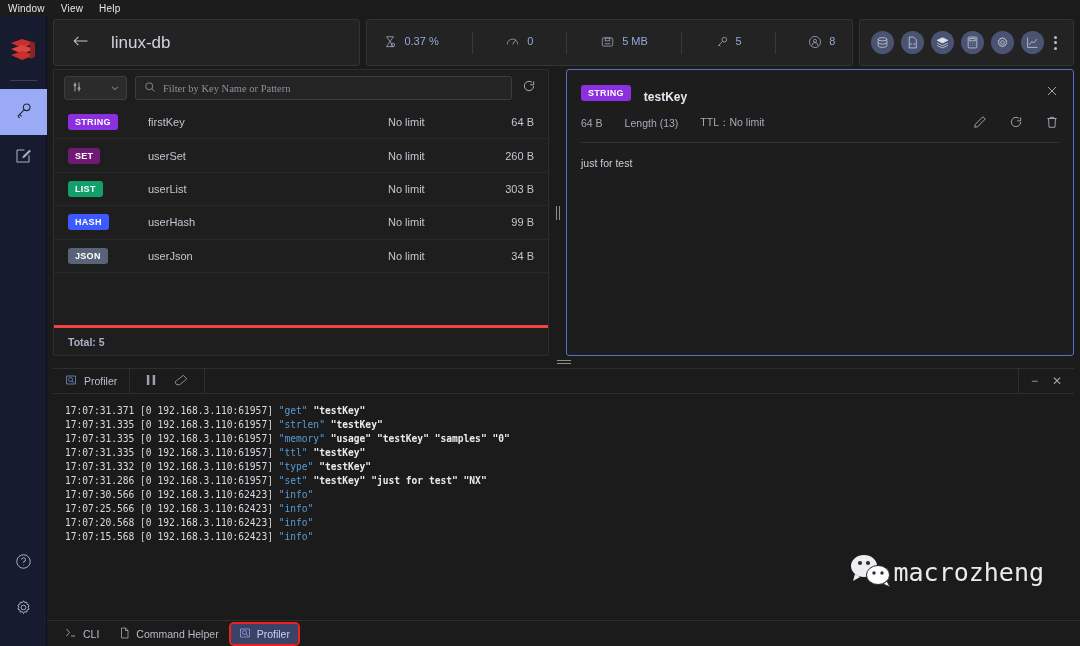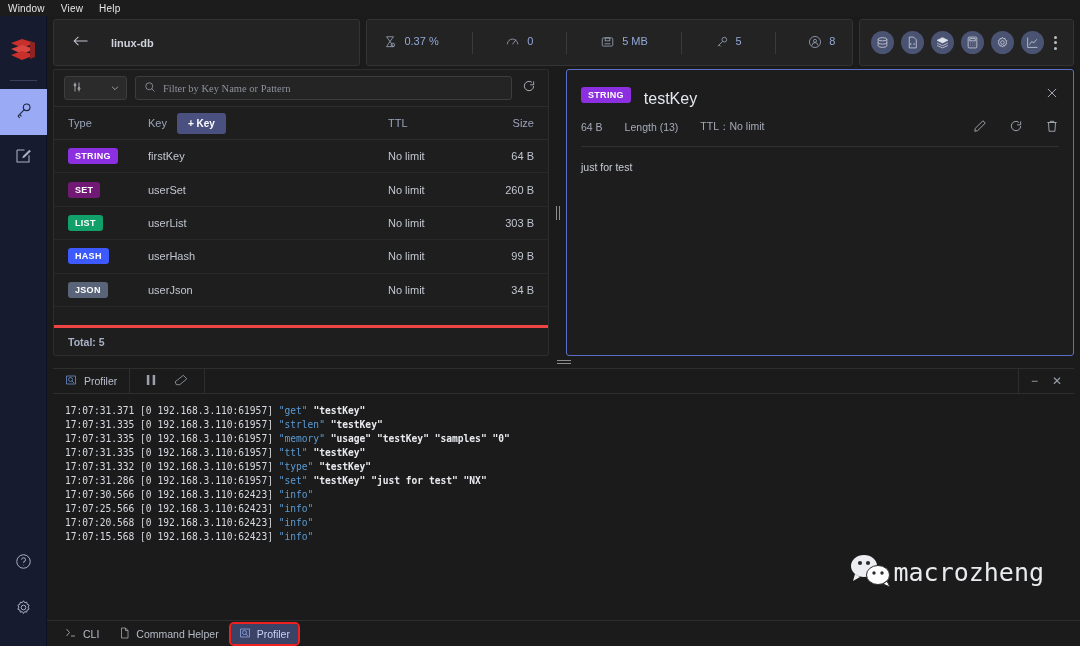--- a/index.html
+++ b/index.html
@@ -43,21 +43,21 @@
   .main { flex: 1 1 auto; display: flex; flex-direction: column; min-width: 0; background: #1b1b1b; }
 
   
   .topbar { height: 53px; flex: 0 0 53px; display: flex; align-items: center; gap: 6px; padding: 0 6px; }
   .tb-panel {
     height: 47px; border: 1px solid #333; background: #232323; border-radius: 3px;
     display: flex; align-items: center;
   }
   .tb-title { flex: 0 0 307px; padding: 0 18px; gap: 22px; }
   .back-arrow { cursor: pointer; }
-  .db-name { font-size: 11px; font-weight: bold; color: #cfd3dd; }
+  .db-name { font-size: 17px; font-weight: normal; color: #cfd3dd; }
   .tb-stats { flex: 0 0 487px; justify-content: space-around; }
   .stat { display: flex; align-items: flex-start; gap: 7px; font-size: 11px; color: #8fa6d8; }
   .stat .sv { color: #93a9d9; }
   .stat-div { width: 1px; height: 22px; background: #3a3a3a; }
   .tb-icons { flex: 1 1 auto; justify-content: space-around; padding: 0 8px; }
   .circ {
     width: 23px; height: 23px; border-radius: 50%; background: #4a5472;
     display: flex; align-items: center; justify-content: center; cursor: pointer;
   }
   .circ svg { stroke: #dfe3ee; fill: none; stroke-width: 1.3; }
@@ -106,21 +106,21 @@
   .row { height: 33.4px; display: flex; align-items: center; padding: 0 14px;
          border-bottom: 1px solid #282828; font-size: 11px; color: #c2c6d0; cursor: pointer; }
   .badge { display: inline-block; border-radius: 3px; padding: 3px 7px; font-size: 9px;
            font-weight: bold; color: #fff; letter-spacing: .3px; }
   .tfoot { height: 30px; flex: 0 0 30px; display: flex; align-items: center; padding: 0 14px;
            border-top: 3px solid #ef4444; font-size: 10.5px; font-weight: bold; color: #a9b2c6; }
 
   
   .dp-head { padding: 12px 14px 0 14px; flex: 0 0 auto; }
   .dp-row1 { display: flex; align-items: center; gap: 13px; }
-  .dp-key { font-size: 16px; font-weight: normal; color: #e4e7ee; margin-top: 8px; }
+  .dp-key { font-size: 12px; font-weight: bold; color: #e4e7ee; margin-top: 8px; }
   .dp-close { margin-left: auto; cursor: pointer; }
   .dp-row2 { display: flex; align-items: center; gap: 22px; margin-top: 11px; font-size: 10.5px; color: #a6abb8; }
   .dp-actions { margin-left: auto; display: flex; align-items: center; gap: 22px; }
   .dp-actions span { cursor: pointer; }
   .dp-sep { height: 1px; background: #313131; margin-top: 11px; }
   .dp-value { flex: 1 1 auto; padding: 14px; font-size: 10.5px; color: #c9cdd7; overflow: hidden; }
 
   
   .hsplit { height: 12px; flex: 0 0 12px; display: flex; align-items: center; justify-content: center; cursor: row-resize; }
   .hsplit-grip { width: 14px; height: 4px; border-top: 1px solid #8d8d8d; border-bottom: 1px solid #8d8d8d; }
@@ -363,29 +363,20 @@
               <input type="text" placeholder="Filter by Key Name or Pattern" style="">
             </div>
             <span class="refresh-btn">
               <svg width="14" height="14" viewBox="0 0 24 24" fill="none" stroke="#b6bbc7" stroke-width="1.5">
                 <path d="M20 12 a8 8 0 1 1 -3-6.2"></path>
                   <path d="M20 4 V10 H14"></path>
               </svg>
             </span>
           </div>
 
-          <div class="thead">
-            <div class="c-type">Type</div>
-            <div class="c-key">
-              <span>Key</span>
-              <button class="addkey">+ Key</button>
-            </div>
-            <div class="c-ttl">TTL</div>
-            <div class="c-size">Size</div>
-          </div>
 
           <div class="rows" id="key-rows">
               <div class="row">
                 <div class="c-type"><span class="badge" style="background:#8b2fe0">STRING</span></div>
                 <div class="c-key">firstKey</div>
                 <div class="c-ttl">No limit</div>
                 <div class="c-size">64 B</div>
               </div>
               <div class="row">
                 <div class="c-type"><span class="badge" style="background:#701a75">SET</span></div>

